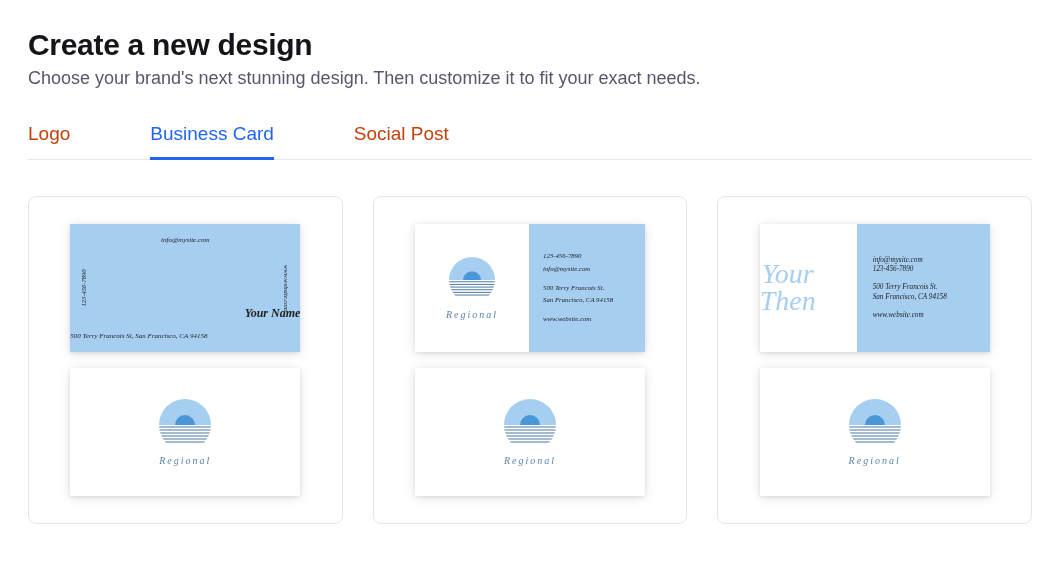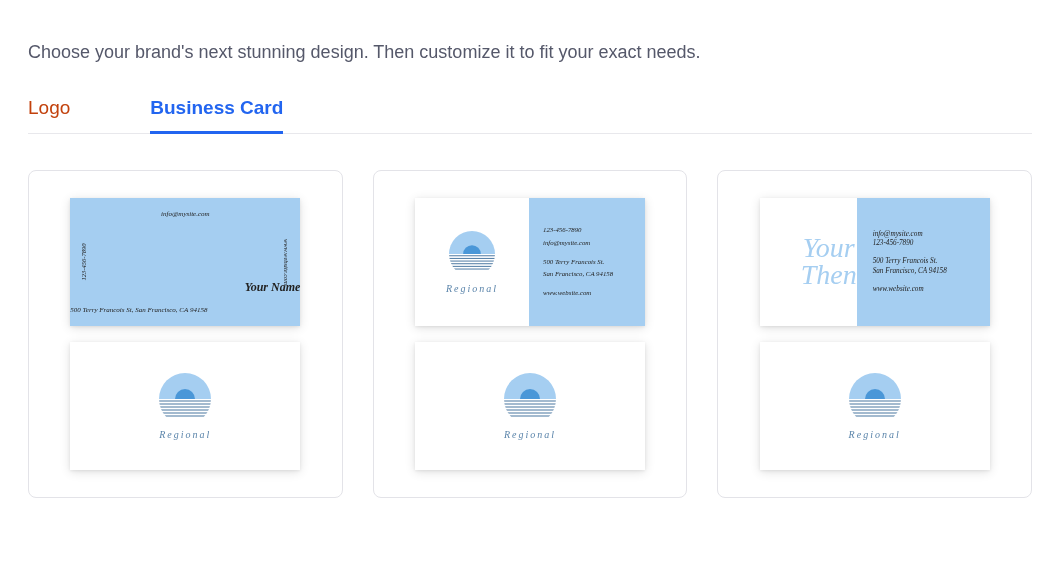--- a/index.html
+++ b/index.html
@@ -6,39 +6,38 @@
   body {
     font-family: -apple-system, BlinkMacSystemFont, "Segoe UI", Helvetica, Arial, sans-serif;
     background: #fff;
     width: 1060px;
     height: 580px;
     overflow: hidden;
     color: #1a1a2e;
   }
   .container { padding: 28px 28px 0 28px; }
   .heading { font-size: 30px; font-weight: 700; color: #14151a; letter-spacing: -0.3px; }
-  .subheading { font-size: 18px; color: #55586a; margin-top: 14px; font-weight:400; }
+  .subheading { font-size: 18px; color: #55586a; margin-top: 6px; font-weight:400; }
 
   .tabs {
     display: flex;
     gap: 80px;
     margin-top: 34px;
     border-bottom: 1px solid #e8e8ec;
   }
   .tab {
     font-size: 19px;
     color: #c2410c;
     padding: 0 0 14px 0;
     cursor: pointer;
     position: relative;
     font-weight: 400;
   }
   .tab.active {
     color: #2265f0;
-    font-weight: bold;
   }
   .tab.active::after {
     content: "";
     position: absolute;
     left: 0; right: 0;
     bottom: -1px;
     height: 3px;
     background: #2265f0;
   }
 
@@ -81,21 +80,21 @@
   .c1-left  { position:absolute; left:10px; top:50%; transform:translateY(-50%) rotate(180deg); writing-mode:vertical-rl; font-size:6.5px; }
   .c1-right { position:absolute; right:10px; top:50%; transform:translateY(-50%); writing-mode:vertical-rl; font-size:6.5px; }
 
   
   .c2-leftpanel { position:absolute; left:0; top:0; bottom:0; width:114px; background:#fff; display:flex; flex-direction:column; align-items:center; justify-content:center; gap:2px; }
   .c2-rightpanel{ position:absolute; right:0; top:0; bottom:0; width:116px; background:#a5cef1; display:flex; flex-direction:column; justify-content:center; padding-left:14px; gap:4px; }
   .c2-brand { color:#5a84aa; font-size:10px; letter-spacing:2px; margin-top:4px; }
   .c2-line { font-size:6.8px; line-height:1.3; color:#222; }
 
   
-  .c3-leftpanel { position:absolute; left:0; top:0; bottom:0; width:97px; background:#fff; display:flex; align-items:center; justify-content:flex-end; }
+  .c3-leftpanel { position:absolute; left:0; top:0; bottom:0; width:97px; background:#fff; display:flex; align-items:center; justify-content:flex-start; }
   .c3-rightpanel{ position:absolute; right:0; top:0; bottom:0; width:133px; background:#a5cef1; display:flex; flex-direction:column; justify-content:center; padding-left:16px; gap:8px; }
   .c3-yourname { color:#a5cef1; font-family: Georgia, serif; font-size:28px; line-height:0.95; text-align:center; }
   .c3-yourname span { display:block; }
   .c3-line { font-size:7.2px; line-height:1.35; color:#222; }
 
   
   .backcard { display:flex; flex-direction:column; align-items:center; justify-content:center; gap:2px; }
   .back-brand { color:#5a84aa; font-size:10px; letter-spacing:2px; margin-top:2px; }
 
   
@@ -142,25 +141,27 @@
       <line x1="0" y1="34" x2="52" y2="34"></line>
       <line x1="0" y1="37" x2="52" y2="37"></line>
       <line x1="0" y1="40" x2="52" y2="40"></line>
       <line x1="0" y1="43" x2="52" y2="43"></line>
     </g>
   </symbol>
 </svg>
 
 <div class="container">
 
+  <h1 class="heading">Create a new design</h1>
   <p class="subheading">Choose your brand's next stunning design. Then customize it to fit your exact needs.</p>
 
   <div class="tabs">
     <div class="tab">Logo</div>
     <div class="tab active">Business Card</div>
+    <div class="tab">Social Post</div>
   </div>
 
   <div class="cards-row">
 
     <div class="card-tile">
       <div class="bizcard c1-front">
         <div class="c1-email">info@mysite.com</div>
         <div class="c1-left">123-456-7890</div>
         <div class="c1-name">Your Name</div>
         <div class="c1-right">www.website.com</div>

